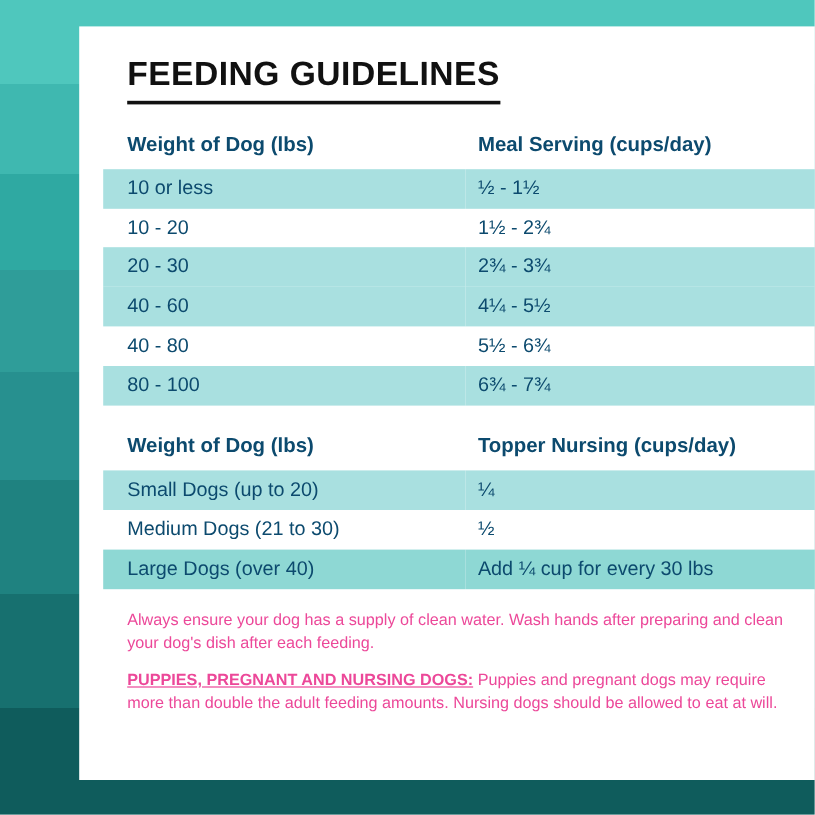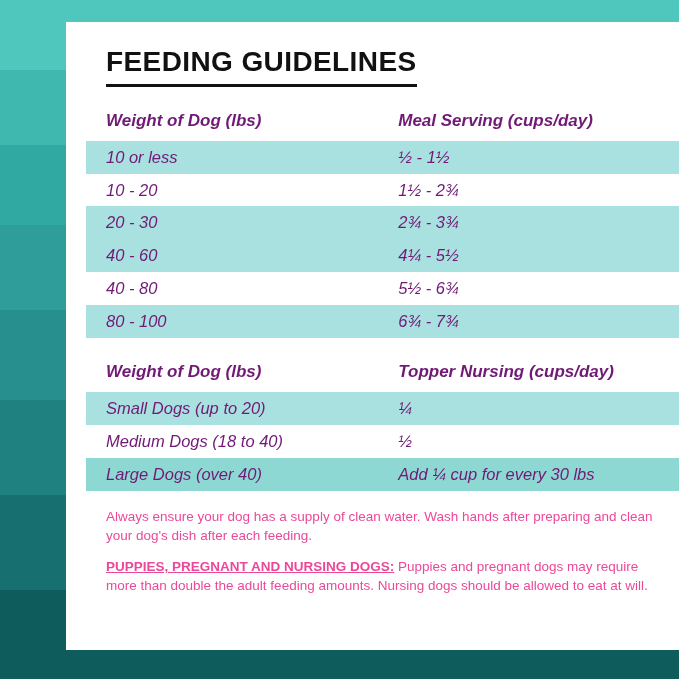--- a/index.html
+++ b/index.html
@@ -54,24 +54,23 @@
   }
 
   table.guide {
     width: 100%;
     border-collapse: collapse;
     margin-top: 14px;
     table-layout: fixed;
   }
   table.guide td {
     font-size: 16.5px;
-    color: #701a75;
+    color: #0c4a6e;
     padding: 7px 0 7px 20px;
     line-height: 1.15;
-    font-style: italic;
   }
   table.guide td.col2 { padding-left: 10px; }
   tr.header td {
     font-weight: bold;
     font-size: 17px;
     padding-top: 10px;
     padding-bottom: 10px;
   }
   tr.shade { background: #a9e0e0; }
   tr.shade-strong { background: #8ed8d4; }
@@ -146,21 +145,21 @@
 
       <tr class="header">
         <td class="col1">Weight of Dog (lbs)</td>
         <td class="col2">Topper Nursing (cups/day)</td>
       </tr>
       <tr class="shade">
         <td class="col1">Small Dogs (up to 20)</td>
         <td class="col2">¼</td>
       </tr>
       <tr>
-        <td class="col1">Medium Dogs (18 to 40)</td>
+        <td class="col1">Medium Dogs (21 to 30)</td>
         <td class="col2">½</td>
       </tr>
       <tr class="shade-strong">
         <td class="col1">Large Dogs (over 40)</td>
         <td class="col2">Add ¼ cup for every 30 lbs</td>
       </tr>
     </tbody>
       </table>
 
     <div class="notes">

